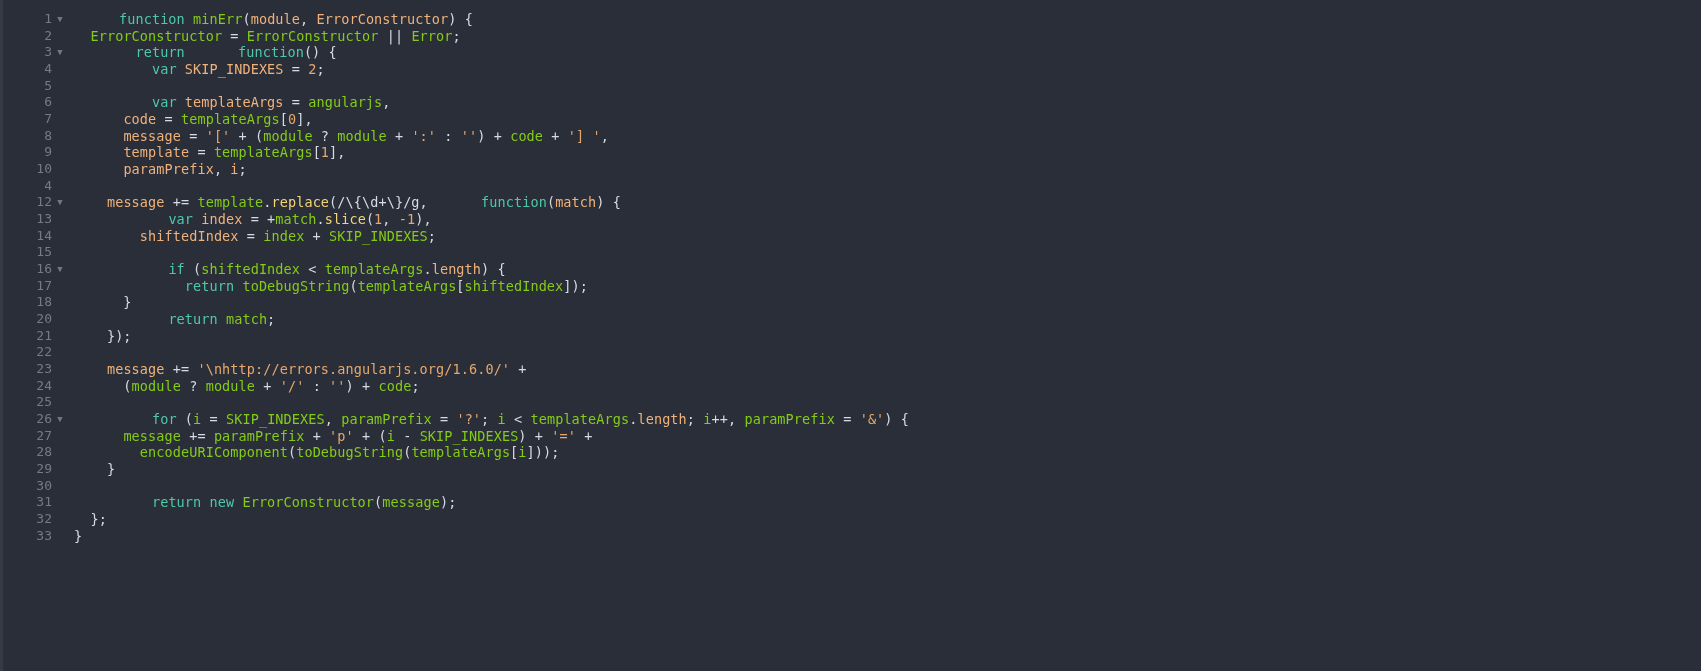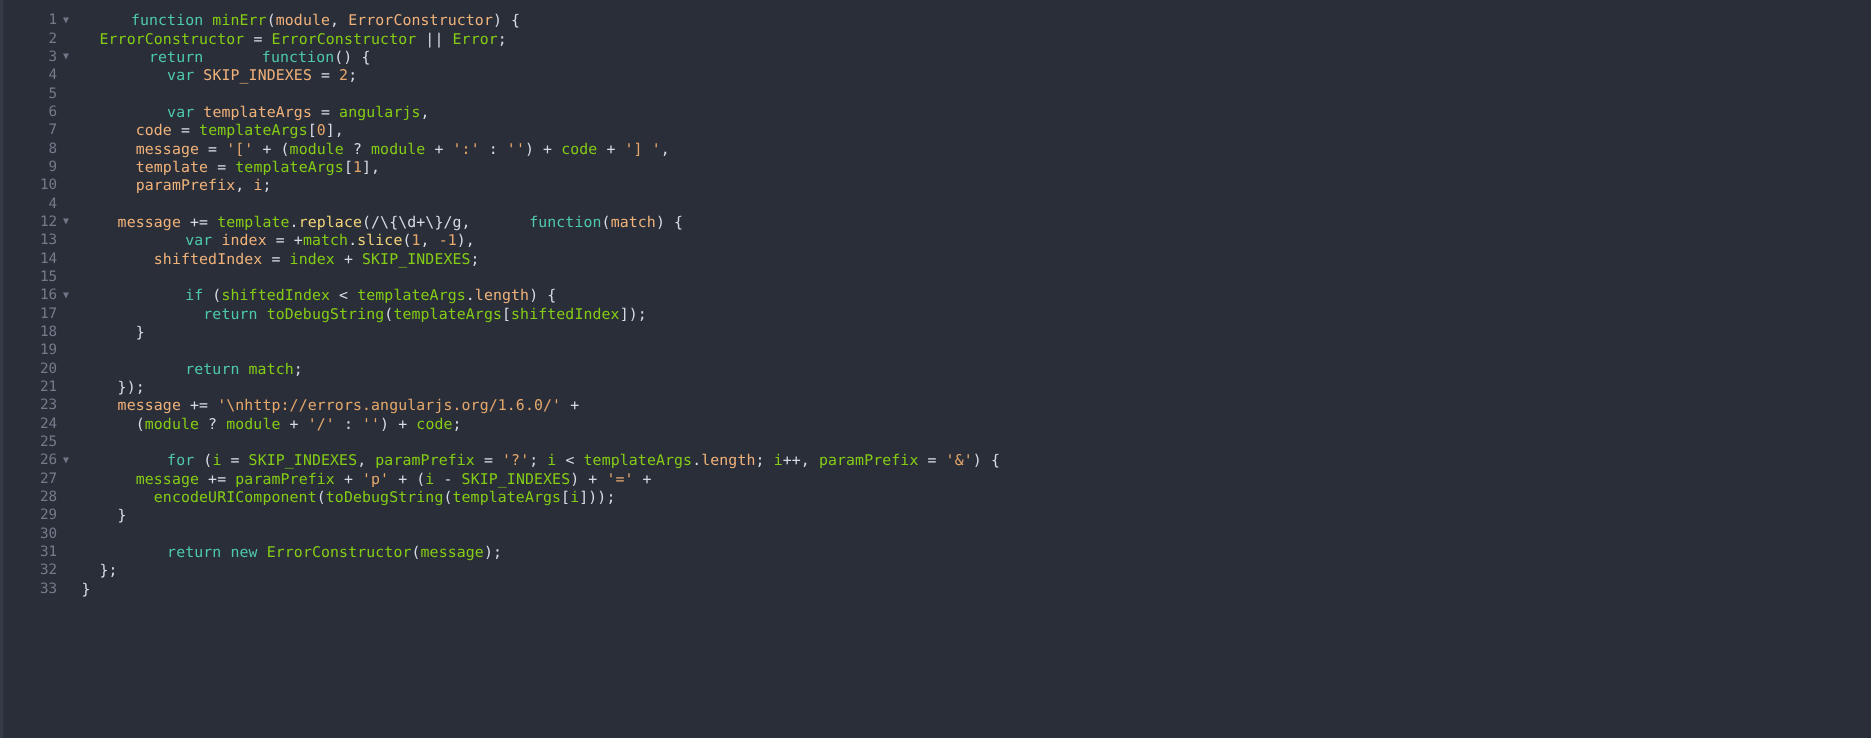--- a/index.html
+++ b/index.html
@@ -115,23 +115,23 @@
       <div class="code-line"><span class="gutter">9</span><span class="fold empty">&nbsp;</span><span class="code-text"><span class="t-plain">      </span><span class="t-param">template</span><span class="t-punc"> = </span><span class="t-id">templateArgs</span><span class="t-punc">[</span><span class="t-num">1</span><span class="t-punc">],</span></span></div>
       <div class="code-line"><span class="gutter">10</span><span class="fold empty">&nbsp;</span><span class="code-text"><span class="t-plain">      </span><span class="t-param">paramPrefix</span><span class="t-punc">, </span><span class="t-param">i</span><span class="t-punc">;</span></span></div>
       <div class="code-line"><span class="gutter">4</span><span class="fold empty">&nbsp;</span><span class="code-text">&nbsp;</span></div>
       <div class="code-line"><span class="gutter">12</span><span class="fold">▼</span><span class="code-text"><span class="t-plain">    </span><span class="t-param">message</span><span class="t-punc"> += </span><span class="t-id">template</span><span class="t-punc">.</span><span class="t-method">replace</span><span class="t-punc">(/\{\d+\}/g, </span><span class="t-kw">function</span><span class="t-punc">(</span><span class="t-param">match</span><span class="t-punc">) {</span></span></div>
       <div class="code-line"><span class="gutter">13</span><span class="fold empty">&nbsp;</span><span class="code-text"><span class="t-plain">      </span><span class="t-kw">var </span><span class="t-param">index</span><span class="t-punc"> = +</span><span class="t-id">match</span><span class="t-punc">.</span><span class="t-method">slice</span><span class="t-punc">(</span><span class="t-num">1</span><span class="t-punc">, </span><span class="t-num">-1</span><span class="t-punc">),</span></span></div>
       <div class="code-line"><span class="gutter">14</span><span class="fold empty">&nbsp;</span><span class="code-text"><span class="t-plain">        </span><span class="t-param">shiftedIndex</span><span class="t-punc"> = </span><span class="t-id">index</span><span class="t-punc"> + </span><span class="t-id">SKIP_INDEXES</span><span class="t-punc">;</span></span></div>
       <div class="code-line"><span class="gutter">15</span><span class="fold empty">&nbsp;</span><span class="code-text">&nbsp;</span></div>
       <div class="code-line"><span class="gutter">16</span><span class="fold">▼</span><span class="code-text"><span class="t-plain">      </span><span class="t-kw">if </span><span class="t-punc">(</span><span class="t-id">shiftedIndex</span><span class="t-punc"> &lt; </span><span class="t-id">templateArgs</span><span class="t-punc">.</span><span class="t-param">length</span><span class="t-punc">) {</span></span></div>
       <div class="code-line"><span class="gutter">17</span><span class="fold empty">&nbsp;</span><span class="code-text"><span class="t-plain">        </span><span class="t-kw">return </span><span class="t-id">toDebugString</span><span class="t-punc">(</span><span class="t-id">templateArgs</span><span class="t-punc">[</span><span class="t-id">shiftedIndex</span><span class="t-punc">]);</span></span></div>
       <div class="code-line"><span class="gutter">18</span><span class="fold empty">&nbsp;</span><span class="code-text"><span class="t-punc">      }</span></span></div>
-      <div class="code-line"><span class="gutter">19</span><span class="fold empty">&nbsp;</span><span class="code-text">&nbsp;</span></div>
       <div class="code-line"><span class="gutter">20</span><span class="fold empty">&nbsp;</span><span class="code-text"><span class="t-plain">      </span><span class="t-kw">return </span><span class="t-id">match</span><span class="t-punc">;</span></span></div>
       <div class="code-line"><span class="gutter">21</span><span class="fold empty">&nbsp;</span><span class="code-text"><span class="t-punc">    });</span></span></div>
+      <div class="code-line"><span class="gutter">22</span><span class="fold empty">&nbsp;</span><span class="code-text">&nbsp;</span></div>
       <div class="code-line"><span class="gutter">23</span><span class="fold empty">&nbsp;</span><span class="code-text"><span class="t-plain">    </span><span class="t-param">message</span><span class="t-punc"> += </span><span class="t-str">'\nhttp://errors.angularjs.org/1.6.0/'</span><span class="t-punc"> +</span></span></div>
       <div class="code-line"><span class="gutter">24</span><span class="fold empty">&nbsp;</span><span class="code-text"><span class="t-punc">      (</span><span class="t-id">module</span><span class="t-punc"> ? </span><span class="t-id">module</span><span class="t-punc"> + </span><span class="t-str">'/'</span><span class="t-punc"> : </span><span class="t-str">''</span><span class="t-punc">) + </span><span class="t-id">code</span><span class="t-punc">;</span></span></div>
       <div class="code-line"><span class="gutter">25</span><span class="fold empty">&nbsp;</span><span class="code-text">&nbsp;</span></div>
       <div class="code-line"><span class="gutter">26</span><span class="fold">▼</span><span class="code-text"><span class="t-plain">    </span><span class="t-kw">for </span><span class="t-punc">(</span><span class="t-id">i</span><span class="t-punc"> = </span><span class="t-id">SKIP_INDEXES</span><span class="t-punc">, </span><span class="t-id">paramPrefix</span><span class="t-punc"> = </span><span class="t-str">'?'</span><span class="t-punc">; </span><span class="t-id">i</span><span class="t-punc"> &lt; </span><span class="t-id">templateArgs</span><span class="t-punc">.</span><span class="t-param">length</span><span class="t-punc">; </span><span class="t-id">i</span><span class="t-punc">++, </span><span class="t-id">paramPrefix</span><span class="t-punc"> = </span><span class="t-str">'&amp;'</span><span class="t-punc">) {</span></span></div>
       <div class="code-line"><span class="gutter">27</span><span class="fold empty">&nbsp;</span><span class="code-text"><span class="t-plain">      </span><span class="t-id">message</span><span class="t-punc"> += </span><span class="t-id">paramPrefix</span><span class="t-punc"> + </span><span class="t-str">'p'</span><span class="t-punc"> + (</span><span class="t-id">i</span><span class="t-punc"> - </span><span class="t-id">SKIP_INDEXES</span><span class="t-punc">) + </span><span class="t-str">'='</span><span class="t-punc"> +</span></span></div>
       <div class="code-line"><span class="gutter">28</span><span class="fold empty">&nbsp;</span><span class="code-text"><span class="t-plain">        </span><span class="t-id">encodeURIComponent</span><span class="t-punc">(</span><span class="t-id">toDebugString</span><span class="t-punc">(</span><span class="t-id">templateArgs</span><span class="t-punc">[</span><span class="t-id">i</span><span class="t-punc">]));</span></span></div>
       <div class="code-line"><span class="gutter">29</span><span class="fold empty">&nbsp;</span><span class="code-text"><span class="t-punc">    }</span></span></div>
       <div class="code-line"><span class="gutter">30</span><span class="fold empty">&nbsp;</span><span class="code-text">&nbsp;</span></div>
       <div class="code-line"><span class="gutter">31</span><span class="fold empty">&nbsp;</span><span class="code-text"><span class="t-plain">    </span><span class="t-kw">return new </span><span class="t-id">ErrorConstructor</span><span class="t-punc">(</span><span class="t-id">message</span><span class="t-punc">);</span></span></div>
       <div class="code-line"><span class="gutter">32</span><span class="fold empty">&nbsp;</span><span class="code-text"><span class="t-punc">  };</span></span></div>

